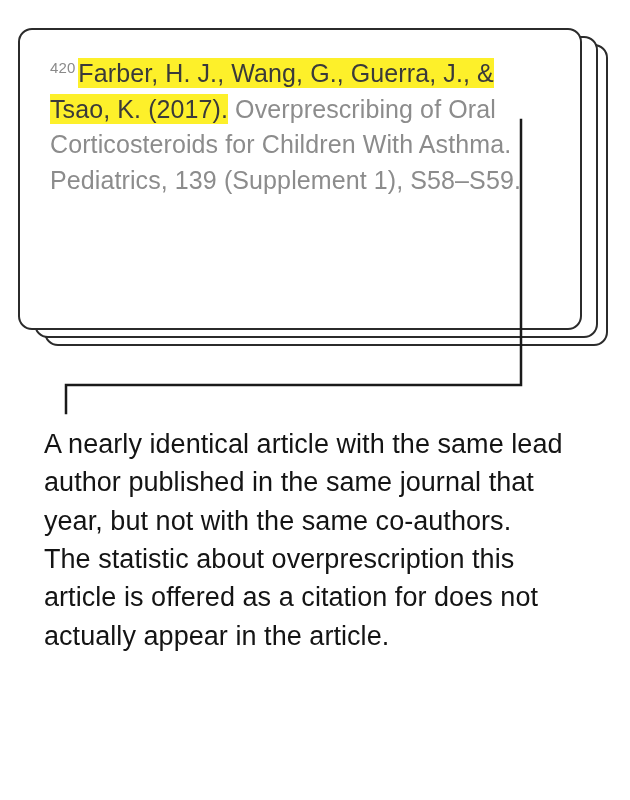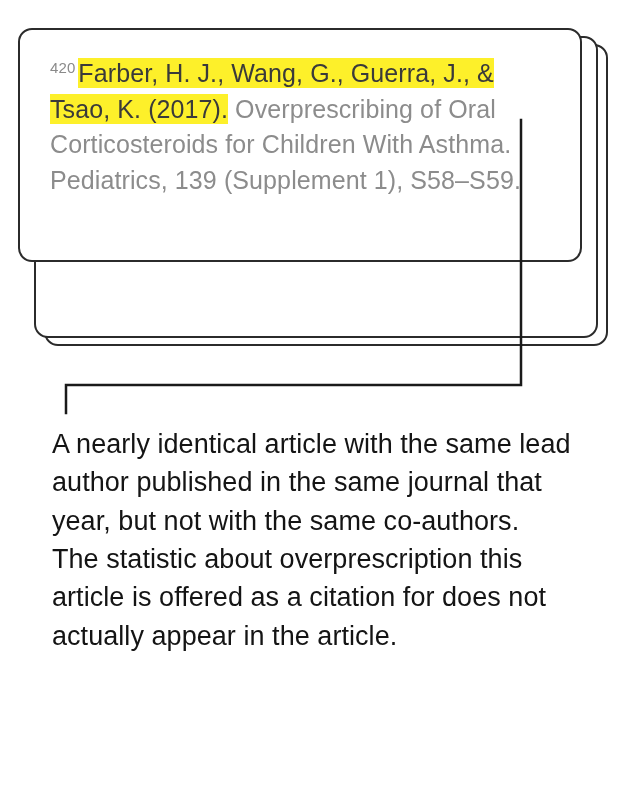--- a/index.html
+++ b/index.html
@@ -43,21 +43,21 @@
     border: 2px solid #2b2b2b;
     border-radius: 14px;
     background: #ffffff;
     box-sizing: border-box;
   }
   .card-front {
     position: absolute;
     left: 0px;
     top: 0px;
     width: 564px;
-    height: 234px;
+    height: 302px;
     border: 2px solid #2b2b2b;
     border-radius: 14px;
     background: #ffffff;
     box-sizing: border-box;
     padding: 26px 30px 0 30px;
   }
 
   .ref-number {
     font-size: 15px;
     color: #8a8a8a;
@@ -86,21 +86,21 @@
     left: 0;
     top: 0;
     width: 630px;
     height: 800px;
     pointer-events: none;
   }
 
   
   .annotation {
     position: absolute;
-    left: 52px;
+    left: 44px;
     top: 425px;
     width: 520px;
     font-size: 27px;
     line-height: 1.42;
     color: #141414;
     letter-spacing: 0.05px;
   }
 </style>
 </head>
 <body>

